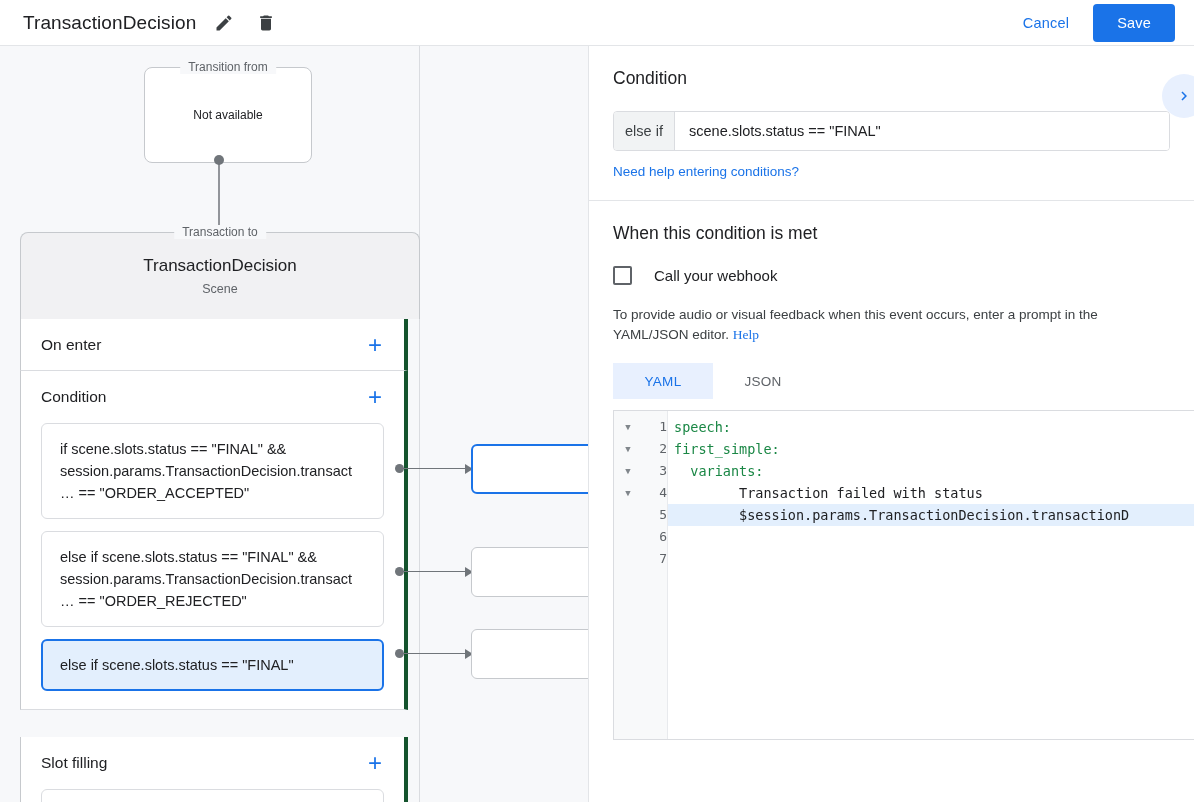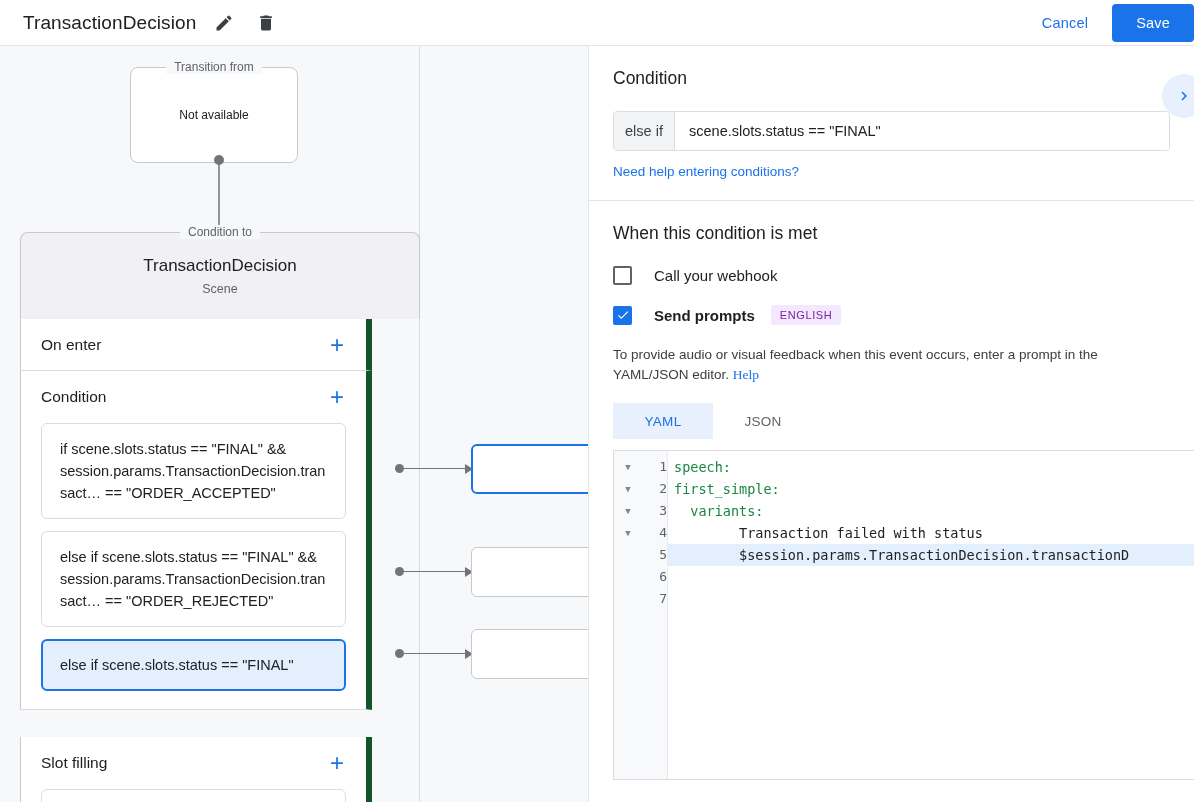--- a/index.html
+++ b/index.html
@@ -31,21 +31,21 @@
   .icon-btn svg { display: block; }
   .header-spacer { flex: 1; }
   .btn-cancel {
     color: #1a73e8; font-size: 14.5px; font-weight: 500; letter-spacing: .2px;
     background: none; border: none; cursor: pointer; padding: 9px 14px;
     border-radius: 4px; font-family: inherit;
   }
   .btn-save {
     background: #1a73e8; color: #fff; font-size: 14.5px; font-weight: 500;
     letter-spacing: .2px; border: none; border-radius: 4px;
-    padding: 0 24px; height: 38px; margin-left: 10px; 
+    padding: 0 24px; height: 38px; margin-left: 10px; margin-right: 19px;
     cursor: pointer; font-family: inherit;
   }
 
   
   .canvas {
     position: absolute; left: 0; top: 46px; width: 588px; height: 756px;
     background: #f7f8fa; overflow: hidden;
   }
   .canvas-inner { position: absolute; left: 0; top: 0; width: 700px; height: 756px; }
 
@@ -54,38 +54,38 @@
   .fs-border {
     border: 1px solid #c6c9cd; border-radius: 8px; position: relative;
     background: #fff;
   }
   .fs-legend {
     position: absolute; top: -8px; left: 50%; transform: translateX(-50%);
     background: #f7f8fa; padding: 0 8px; font-size: 12px; color: #5f6368;
     white-space: nowrap;
   }
 
-  .box-from { left: 86px; top: 21px; width: 212px; height: 96px; padding-left: 44px; }
+  .box-from { left: 100px; top: 21px; width: 212px; height: 96px; padding-left: 44px; }
   .box-from .fs-border { height: 96px; display: flex; align-items: center; justify-content: center; }
   .from-text { font-size: 12px; color: #202124; }
 
   .connector { position: absolute; left: 212px; top: 108px; width: 16px; height: 118px; }
 
   .box-to { left: 20px; top: 186px; width: 400px; }
   .box-to .fs-border {
     background: #f1f1f3; border-radius: 8px 8px 0 0; border-bottom: none;
     height: 87px; display: flex; flex-direction: column;
     align-items: center; justify-content: center;
   }
   .to-title { font-size: 17px; color: #202124; }
   .to-sub { font-size: 12.5px; color: #5f6368; margin-top: 6px; }
 
   .section {
-    position: absolute; left: 20px; width: 352px;
-    background: #fff; border-left: 1px solid #c6c9cd; border-right: 6px solid #14532d;
+    position: absolute; left: 20px; width: 388px;
+    background: #fff; border-left: 1px solid #c6c9cd; border-right: 4px solid #14532d;
     border-bottom: 1px solid #dadce0;
   }
   .section-head {
     display: flex; align-items: center; justify-content: space-between;
     padding: 0 18px 0 20px; height: 52px;
   }
   .section-title { font-size: 15.5px; color: #202124; }
   .plus {
     color: #1a73e8; font-size: 24px; line-height: 1; cursor: pointer;
     font-weight: 300; user-select: none; padding: 2px 4px;
@@ -260,21 +260,21 @@
       <div class="connector">
         <svg width="16" height="118" viewBox="0 0 16 118">
           <circle cx="7" cy="6" r="5" fill="#70757a"></circle>
           <line x1="7" y1="6" x2="7" y2="104" stroke="#70757a" stroke-width="1.5"></line>
           <polygon points="7,114 2,102 12,102" fill="#70757a"></polygon>
         </svg>
       </div>
 
       <div class="fs box-to">
         <div class="fs-border">
-          <div class="fs-legend">Condition to</div>
+          <div class="fs-legend">Transaction to</div>
           <div class="to-title">TransactionDecision</div>
           <div class="to-sub">Scene</div>
         </div>
       </div>
 
       <div class="section sec-onenter">
         <div class="section-head">
           <span class="section-title">On enter</span>
           <span class="plus">+</span>
         </div>
@@ -345,29 +345,20 @@
     <div class="panel-divider"></div>
 
     <div class="panel-sec-2">
       <h2 class="panel-h2">When this condition is met</h2>
 
       <div class="check-row">
         <div class="cbox"></div>
         <span class="check-label plain">Call your webhook</span>
       </div>
 
-      <div class="check-row">
-        <div class="cbox checked">
-          <svg width="14" height="14" viewBox="0 0 24 24" fill="#ffffff">
-            <path d="M9 16.17 4.83 12l-1.42 1.41L9 19 21 7l-1.41-1.41z"></path>
-          </svg>
-        </div>
-        <span class="check-label">Send prompts</span>
-        <span class="lang-chip">ENGLISH</span>
-      </div>
 
       <p class="hint"><span>To provide audio or visual feedback when this event occurs, enter a prompt in the YAML/JSON editor. </span><a>Help</a></p>
 
       <div class="tabs">
         <div class="tab active">YAML</div>
         <div class="tab">JSON</div>
       </div>
 
       <div class="editor">
         <div class="ed-fold">

